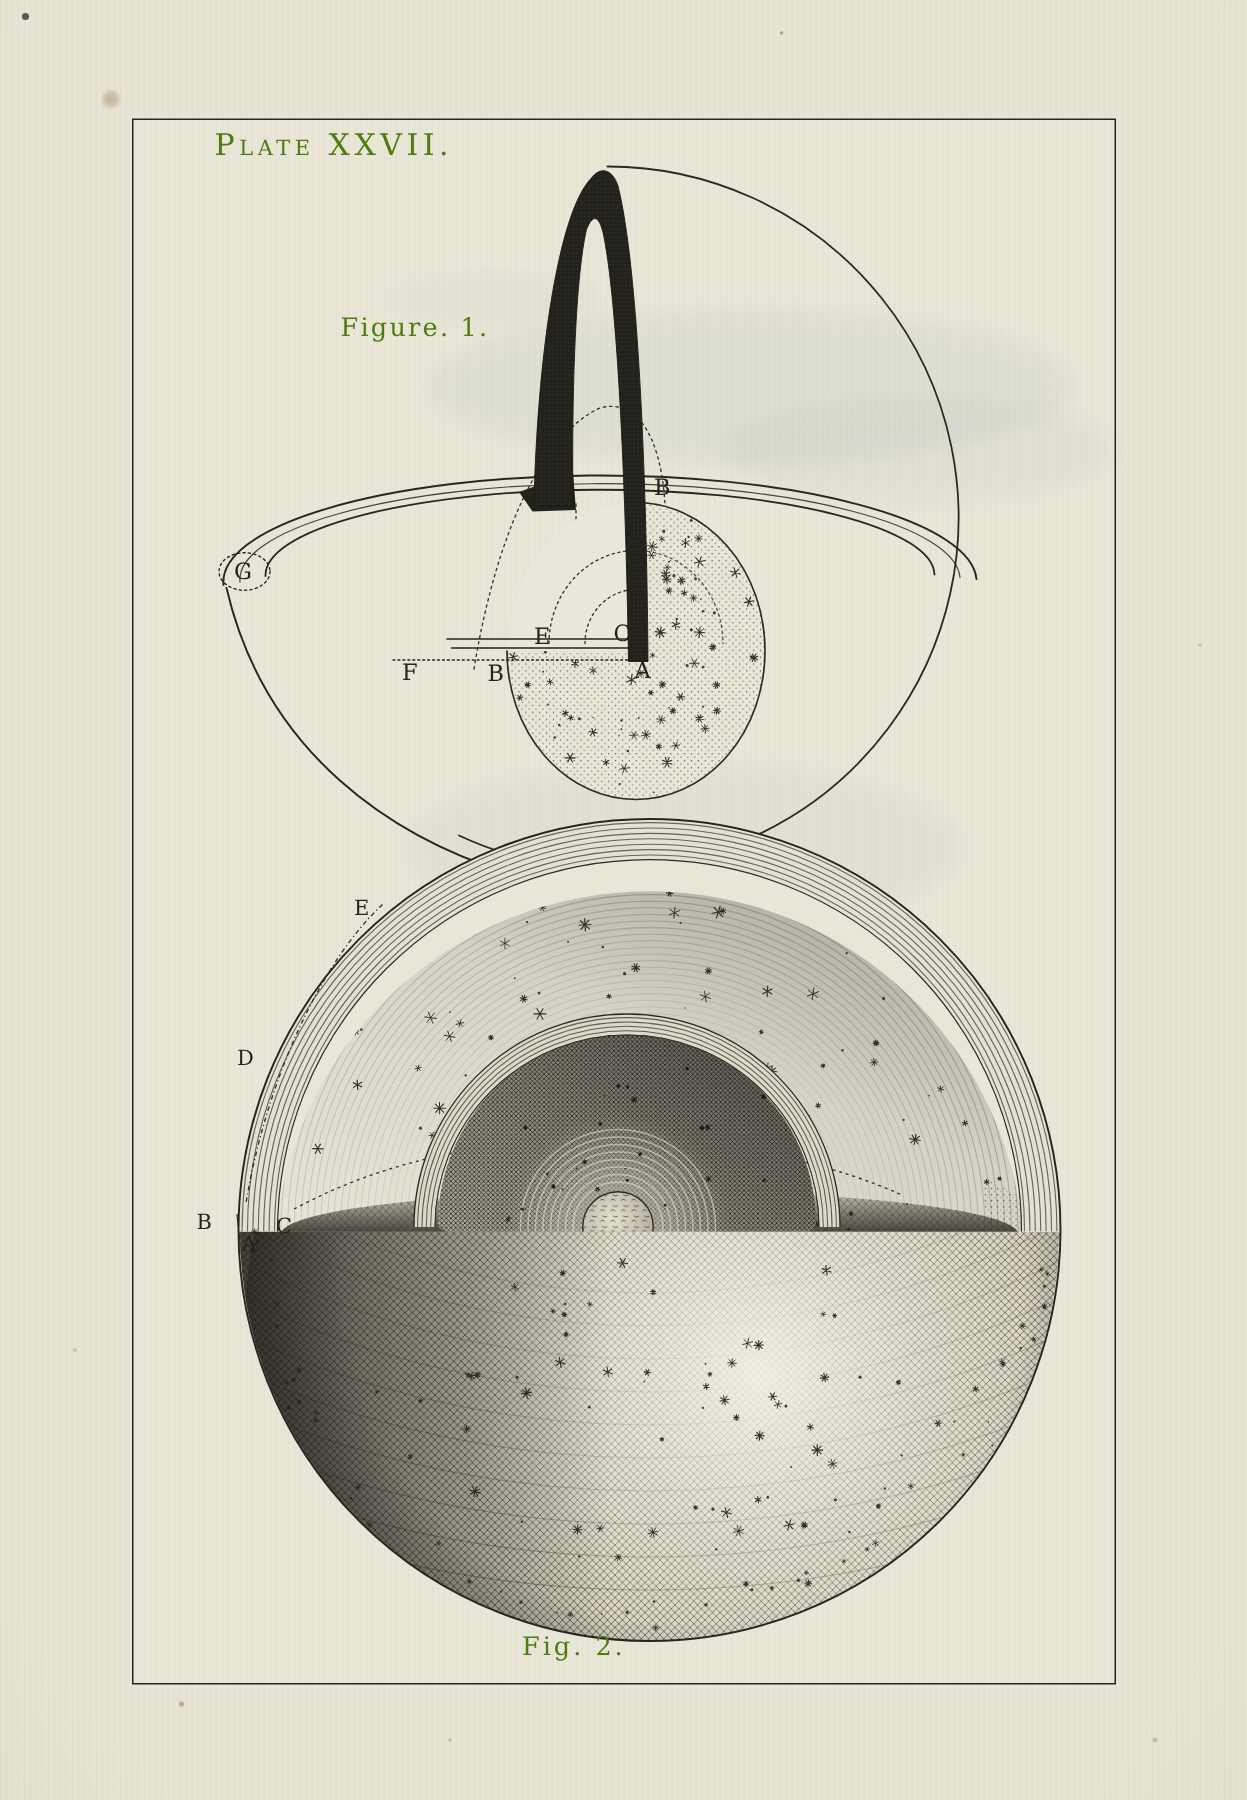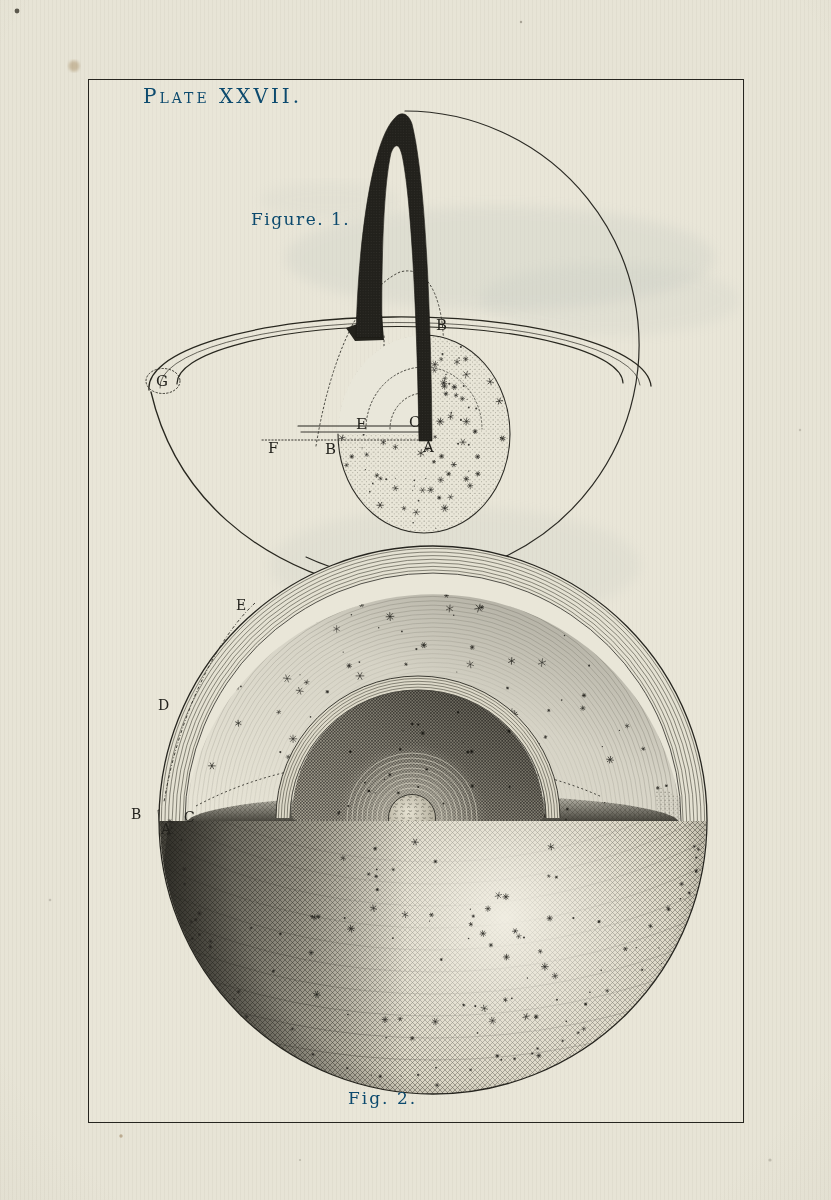--- a/index.html
+++ b/index.html
@@ -4,23 +4,23 @@
 <style>
   html,body{margin:0;padding:0;}
   body{width:831px;height:1200px;position:relative;overflow:hidden;
        background:#e7e4d6;font-family:"DejaVu Serif", serif;}
   .paper-texture{position:absolute;inset:0;pointer-events:none;
     background:
       repeating-linear-gradient(90deg, rgba(110,100,80,0.05) 0 1px, rgba(0,0,0,0) 1px 4px),
       radial-gradient(ellipse 120% 115% at 50% 46%, rgba(0,0,0,0) 55%, rgba(94,86,66,0.16) 100%);}
   .plate-frame{position:absolute;left:88px;top:79px;width:654px;height:1042px;
     border:1.6px solid #26251f;background:rgba(238,235,224,0.25);}
-  .txt{position:absolute;color:#0c4a6e;white-space:nowrap;}
+  .txt{position:absolute;color:#4d7c0f;white-space:nowrap;}
   .plate-title{left:143px;top:84px;font-size:20px;font-variant:small-caps;letter-spacing:3px;}
-  .fig1-caption{left:227px;top:209px;font-size:17px;letter-spacing:1.5px;margin-left:24px;}
+  .fig1-caption{left:227px;top:209px;font-size:17px;letter-spacing:1.5px;}
   .fig2-caption{left:348px;top:1088px;font-size:17px;letter-spacing:2px;}
   svg{position:absolute;left:0;top:0;}
   .lbl{font-family:"DejaVu Serif",serif;font-size:15px;fill:#23221d;}
   .lbl2{font-family:"DejaVu Serif",serif;font-size:14px;fill:#23221d;}
 </style>
 </head>
 <body>
 
 <div class="paper-texture"></div>
 <div class="plate-frame"></div>

